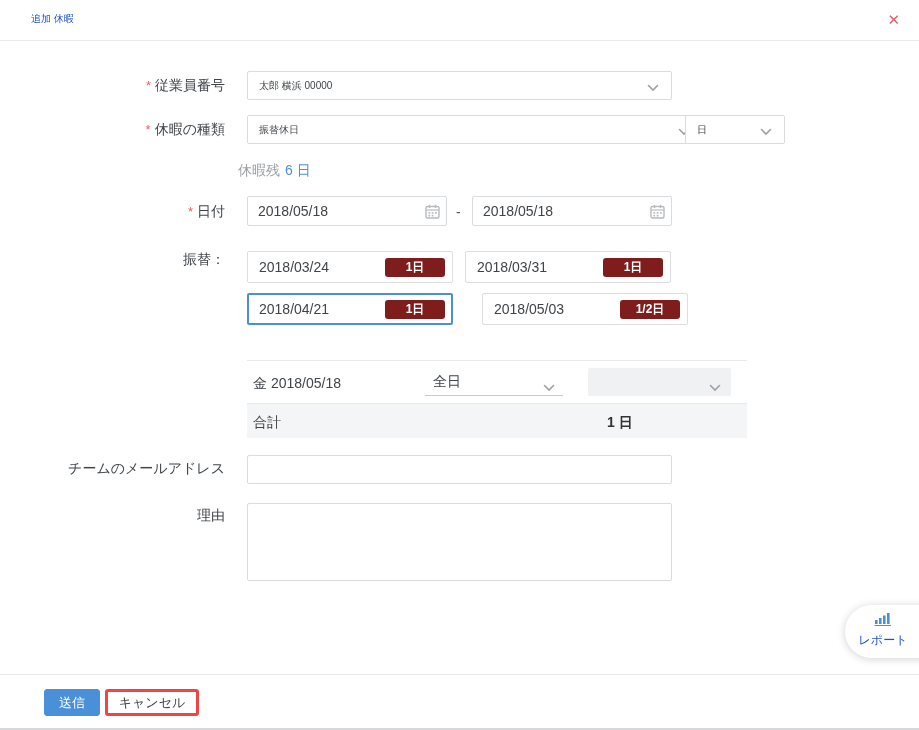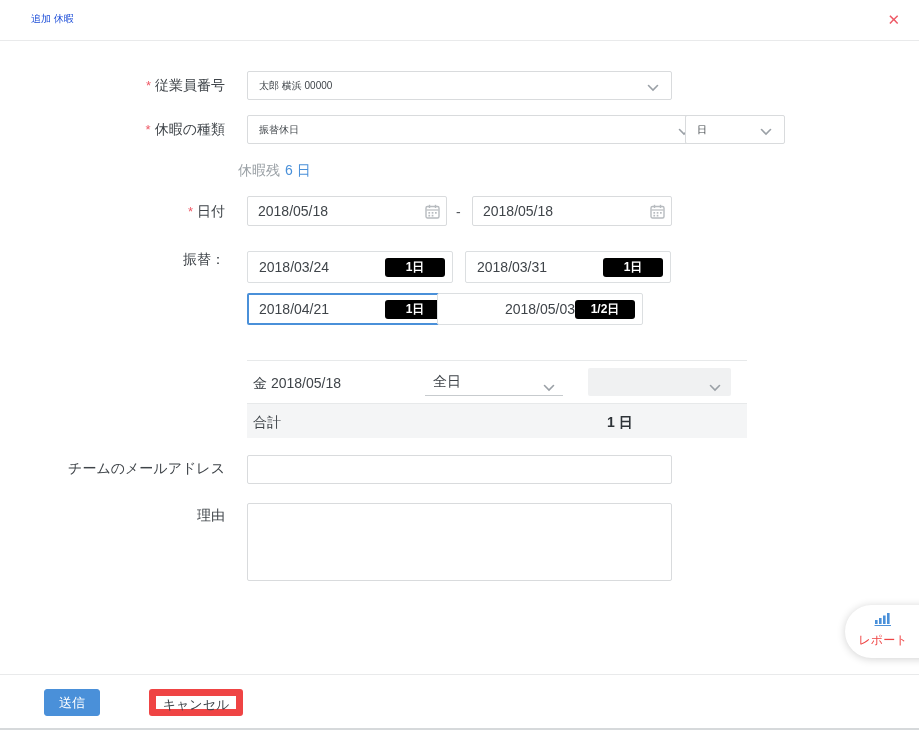--- a/index.html
+++ b/index.html
@@ -63,21 +63,21 @@
   
   .opt {
     position: absolute; width: 206px; height: 32px;
     border: 1px solid #dcdfe1; border-radius: 2px; background: #fff;
     display: flex; align-items: center; justify-content: space-between;
     padding: 0 7px 0 11px; cursor: pointer;
   }
   .opt.selected { border: 2px solid #4a90d9; padding: 0 6px 0 10px; }
   .opt .odate { font-size: 14px; color: #3f4449; }
   .badge {
-    width: 60px; height: 19px; border-radius: 3px; background: #000000;
+    width: 60px; height: 19px; border-radius: 3px; background: #7f1d1d;
     color: #fff; font-size: 12px; font-weight: bold;
     display: flex; align-items: center; justify-content: center;
   }
   
   .sched {
     position: absolute; left: 247px; top: 360px; width: 500px;
   }
   .sched-row1 {
     position: relative; height: 43px;
     border-top: 1px solid #e7e9ea;
@@ -114,32 +114,32 @@
   .report {
     position: absolute; left: 845px; top: 605px; width: 110px; height: 53px;
     background: #fff; border-radius: 27px 0 0 27px;
     box-shadow: 0 1px 8px rgba(0,0,0,0.18);
     cursor: pointer;
   }
   .report-inner {
     position: absolute; left: 0; top: 7px; width: 76px;
     display: flex; flex-direction: column; align-items: center;
   }
-  .report-label { font-size: 12px; color: #ef4444; margin-top: 3px; }
+  .report-label { font-size: 12px; color: #1d4ed8; margin-top: 3px; }
   
   .ftr-line { position: absolute; left: 0; right: 0; top: 674px; height: 1px; background: #e9eaeb; }
   .btn-submit {
     position: absolute; left: 44px; top: 689px; width: 56px; height: 27px;
     background: #4a90d9; color: #fff; border: 1px solid #4a90d9; border-radius: 3px;
     font-family: inherit; font-size: 13px; cursor: pointer;
   }
   .btn-cancel {
     position: absolute; left: 105px; top: 689px; width: 94px; height: 27px;
-    background: #fff; color: #3f4449; border: 7px solid #ef4444; border-radius: 3px;
-    font-family: inherit; font-size: 13px; cursor: pointer; margin-left: 44px;
+    background: #fff; color: #3f4449; border: 3px solid #ef4444; border-radius: 3px;
+    font-family: inherit; font-size: 13px; cursor: pointer;
   }
   .bottom-edge { position: absolute; left: 0; right: 0; bottom: 0; height: 2px; background: #d6d9db; }
 </style>
 </head>
 <body>
 
 <div class="modal">
 
   <div class="hdr">
     <div class="hdr-title">追加 休暇</div>
@@ -206,21 +206,21 @@
     <span class="badge">1日</span>
   </div>
   <div class="opt" style="left:465px; top:251px;">
     <span class="odate">2018/03/31</span>
     <span class="badge">1日</span>
   </div>
   <div class="opt selected" style="left:247px; top:293px;">
     <span class="odate">2018/04/21</span>
     <span class="badge">1日</span>
   </div>
-  <div class="opt" style="left:437px; top:293px;justify-content:flex-end;">
+  <div class="opt" style="left:482px; top:293px;">
     <span class="odate">2018/05/03</span>
     <span class="badge">1/2日</span>
   </div>
 
   <div class="sched">
     <div class="sched-row1">
       <span class="sched-date">金 2018/05/18</span>
       <div class="sel-underline">
         <span>全日</span>
         <span class="chev"><svg width="12" height="8" viewBox="0 0 12 8">

